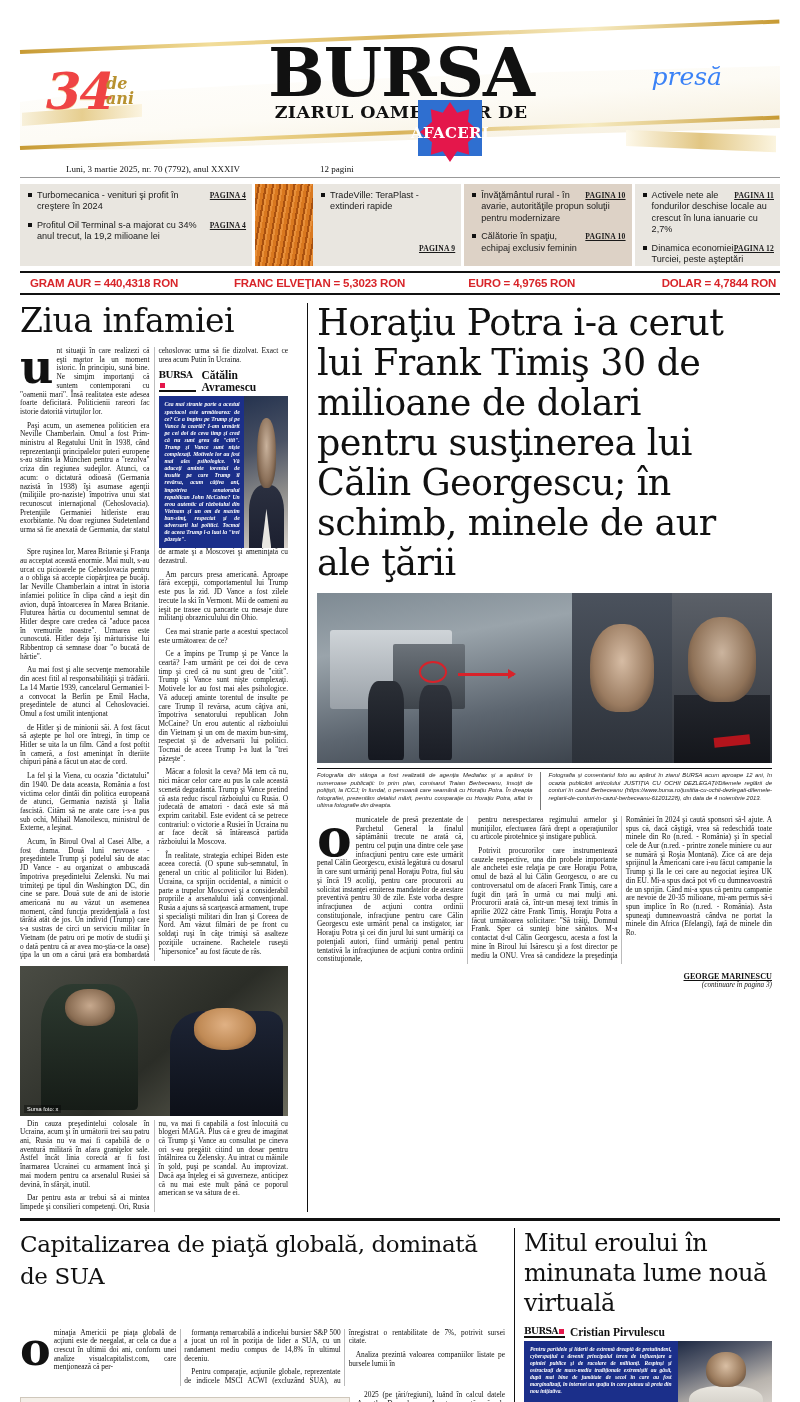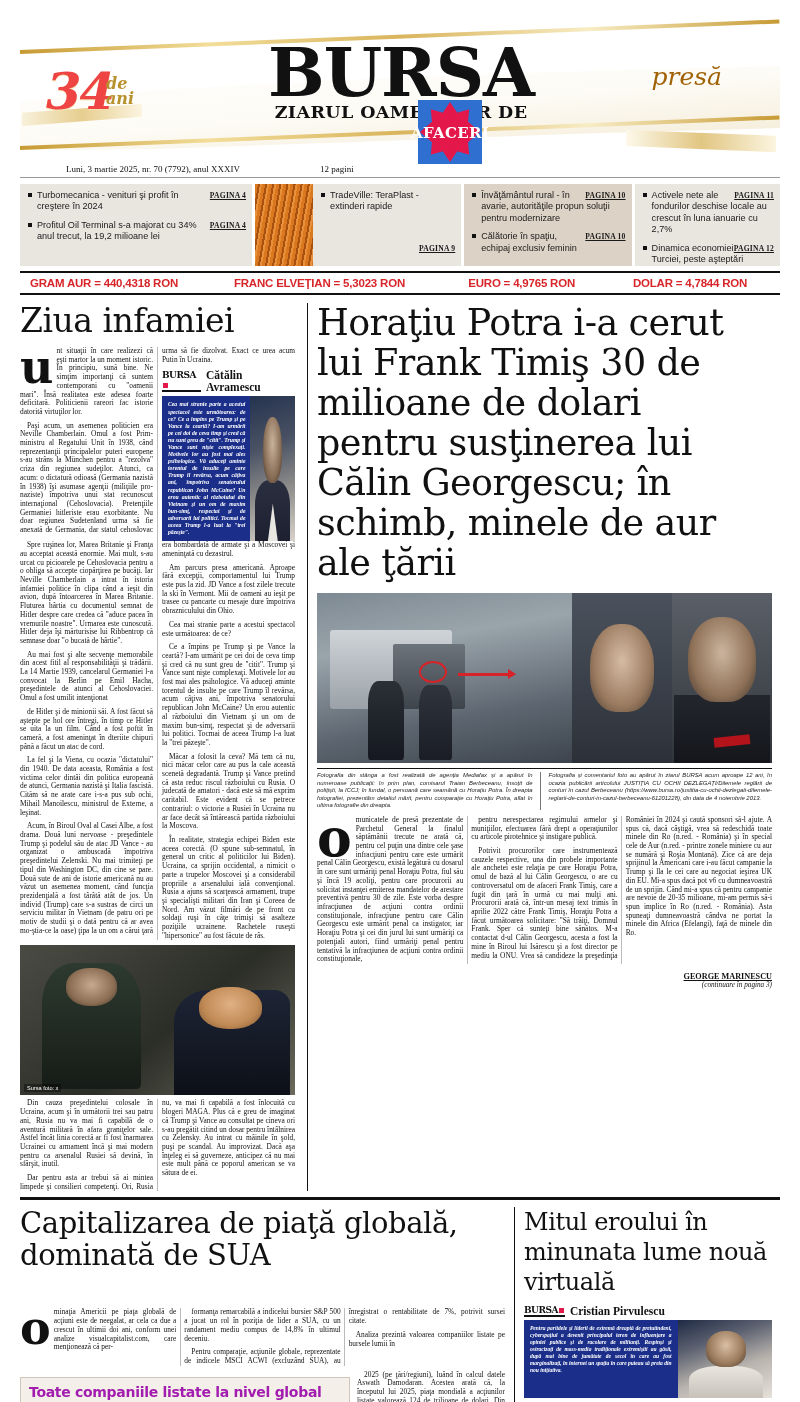--- a/index.html
+++ b/index.html
@@ -55,35 +55,35 @@
   .logo-wrap { position:absolute; left:248px; top:0; z-index:6; text-align:center; }
   .logo-bursa {
     font-family:"DejaVu Serif", serif; font-weight:bold; font-size:67px;
     line-height:62px; letter-spacing:-1px; color:#111;
   }
   .logo-tag {
     font-family:"DejaVu Serif", serif; font-weight:bold; font-size:17.5px;
     letter-spacing:.4px; color:#111; margin-top:-2px;
   }
   .badge-afaceri {
-    position:absolute; left:398px; top:58px; width:64px; height:64px; z-index:9;
+    position:absolute; left:398px; top:58px; width:64px; height:56px; z-index:9;
   }
   .badge-sq { position:absolute; inset:0; background:#2f6fd0; }
   .badge-star {
     position:absolute; left:2px; top:2px; width:60px; height:60px; background:#e4174b;
     clip-path:polygon(50% 0%,62% 18%,82% 12%,80% 33%,100% 50%,80% 67%,82% 88%,62% 82%,50% 100%,38% 82%,18% 88%,20% 67%,0% 50%,20% 33%,18% 12%,38% 18%);
   }
   .badge-text {
     position:absolute; left:-12px; top:24px; width:88px; text-align:center;
     font-family:"DejaVu Serif", serif; font-weight:bold; font-size:15px;
     color:#ffffff; letter-spacing:.3px;
   }
   .presa {
     position:absolute; right:58px; top:20px; z-index:5; text-align:left;
-    font-family:"DejaVu Serif", serif; font-style:italic; color:#a16207;
+    font-family:"DejaVu Serif", serif; font-style:italic; color:#3b82f6;
   }
   .presa .l1 { font-size:25px; margin-left:26px; }
   .presa .l2 { font-size:25px; margin-top:-6px; }
 
   .issue-row {
     display:flex; justify-content:flex-start; gap:0; align-items:baseline;
     border-bottom:1px solid #999; padding-bottom:3px; margin-top:4px;
     font-size:9px; font-family:"Liberation Serif", serif;
   }
   .issue-date { width:300px; padding-left:46px; }
@@ -119,25 +119,25 @@
   .rates {
     border-top:2px solid #111; border-bottom:2px solid #111;
     margin-top:5px; padding:4px 0 4px 0; display:flex;
     font-family:"Liberation Sans", sans-serif; font-weight:bold;
     font-size:11.5px; color:#d8252a; letter-spacing:-.2px;
   }
   .rates > div { }
   .r1 { width:218px; padding-left:10px; }
   .r2 { width:239px; }
   .r3 { width:168px; }
-  .r4 { width:150px; text-align:left; padding-right:4px; }
+  .r4 { width:150px; text-align:right; padding-right:4px; }
 
   
   .top-area { display:flex; margin-top:8px; }
-  .col-left { width:288px; padding-right:12px; border-right:1px solid #111; }
+  .col-left { width:288px; padding-right:19px; border-right:1px solid #111; }
   .col-right { width:464px; padding-left:9px; }
 
   h1.left-head {
     font-family:"DejaVu Serif", serif; font-weight:normal;
     font-size:33px; line-height:36px; margin:0 0 8px 0; letter-spacing:-.5px;
   }
   h1.main-head {
     font-family:"DejaVu Serif", serif; font-weight:normal;
     font-size:36.5px; line-height:40px; margin:0 0 10px 0; letter-spacing:-.6px;
   }
@@ -314,21 +314,21 @@
   
   .divider-double {
     border-top:2px solid #111; height:3px; border-bottom:1px solid #111; margin-top:6px;
   }
   .bottom-area { display:flex; margin-top:7px; }
   .bl { width:495px; padding-right:9px; border-right:1px solid #111; }
   .br { width:257px; padding-left:9px; }
 
   h2.bot-head {
     font-family:"DejaVu Serif", serif; font-weight:normal;
-    font-size:29px; line-height:32px; margin:0 0 8px 0; letter-spacing:-.4px;
+    font-size:23px; line-height:32px; margin:0 0 8px 0; letter-spacing:-.4px;
   }
   h2.bot-head.sm { font-size:24px; line-height:30px; }
 
   
   .info {
     border:1px solid #cfc7bb; background:#f4efe8; margin-top:6px;
     padding:6px 8px 8px 8px; position:relative; height:195px; overflow:hidden;
   }
   .info-title {
     font-family:"DejaVu Sans", sans-serif; font-weight:bold; font-size:14px;
@@ -473,21 +473,21 @@
           </div>
         </div>
       </div>
 
       <div class="body-cols-2">
         <p class="bt ind">Spre ruşinea lor, Marea Britanie şi Franţa au acceptat această enormie. Mai mult, s-au urcat cu picioarele pe Cehoslovacia pentru a o obliga să accepte ciopârţirea pe bucăţi. Iar Neville Chamberlain a intrat în istoria infamiei politice în clipa când a ieşit din avion, după întoarcerea în Marea Britanie. Fluturea hârtia cu documentul semnat de Hitler despre care credea că "aduce pacea în vremurile noastre". Urmarea este cunoscută. Hitler deja îşi mărturisise lui Ribbentrop că semnase doar "o bucată de hârtie".</p>
         <p class="bt ind">Au mai fost şi alte secvenţe memorabile din acest fitil al responsabilităţii şi trădării. La 14 Martie 1939, cancelarul Germaniei l-a convocat la Berlin pe Emil Hacha, preşedintele de atunci al Cehoslovaciei. Omul a fost umilit intenţionat</p>
         <p class="bt ind">de Hitler şi de minionii săi. A fost făcut să aştepte pe hol ore întregi, în timp ce Hitler se uita la un film. Când a fost poftit în cameră, a fost ameninţat în dteriite chipuri până a făcut un atac de cord.</p>
         <p class="bt ind">La fel şi la Viena, cu ocazia "dictatului" din 1940. De data aceasta, România a fost victima celor dintâi din politica europeană de atunci, Germania nazistă şi Italia fascistă. Cităm să ne arate care i-s-a pus sub ochi, Mihail Manoilescu, ministrul de Externe, a leşinat.</p>
         <p class="bt ind">Acum, în Biroul Oval al Casei Albe, a fost drama. Două luni nervoase - preşedintele Trump şi podelul său de atac JD Vance - au organizat o ambuscadă împotriva preşedintelui Zelenski. Nu mai trimiteţi pe tipul din Washington DC, din cine se pare. Două sute de ani de istorie americană nu au văzut un asemenea moment, când funcţia prezidenţială a fost târâtă atât de jos. Un individ (Trump) care s-a sustras de circi un serviciu militar în Vietnam (de patru ori pe motiv de studii şi o dată pentru că ar avea mo-ştia-ce la oase) ţipa la un om a cărui ţară era bombardată de armate şi a Moscovei şi ameninţată cu dezastrul.</p>
-        <p class="bt ind">Am parcurs presa americană. Aproape fără excepţii, comportamentul lui Trump este pus la zid. JD Vance a fost zilele trecute la ski în Vermont. Mii de oameni au ieşit pe trasee cu pancarte cu mesaje dure împotriva obrazniculului din Ohio.</p>
+        <p class="bt ind">Am parcurs presa americană. Aproape fără excepţii, comportamentul lui Trump este pus la zid. JD Vance a fost zilele trecute la ski în Vermont. Mii de oameni au ieşit pe trasee cu pancarte cu mesaje dure militanţi obrazniculului din Ohio.</p>
         <p class="bt ind">Cea mai stranie parte a acestui spectacol este următoarea: de ce?</p>
         <p class="bt ind">Ce a împins pe Trump şi pe Vance la ceartă? I-am urmărit pe cei doi de ceva timp şi cred că nu sunt greu de "citit". Trump şi Vance sunt nişte complexaţi. Motivele lor au fost mai ales psihologice. Vă aduceţi aminte torentul de insulte pe care Trump îl revărsa, acum câţiva ani, împotriva senatorului republican John McCaine? Un erou autentic al războiului din Vietnam şi un om de maxim bun-simţ, respectat şi de adversarii lui politici. Tocmai de aceea Trump l-a luat la "trei păzeşte".</p>
         <p class="bt ind">Măcar a folosit la ceva? Mă tem că nu, nici măcar celor care au pus la cale această scenetă degradantă. Trump şi Vance pretind că asta reduc riscul războiului cu Rusia. O judecată de amatori - dacă este să mă exprim caritabil. Este evident că se petrece contrariul: o victorie a Rusiei în Ucraina nu ar face decât să întărească partida războiului la Moscova.</p>
         <p class="bt ind">În realitate, strategia echipei Biden este aceea corectă. (O spune sub-semnatul, în general un critic al politicilor lui Biden). Ucraina, ca sprijin occidental, a nimicit o parte a trupelor Moscovei şi a considerabil propriile a arsenalului ială convenţional. Rusia a ajuns să scarţească armament, trupe şi specialişti militari din Iran şi Coreea de Nord. Am văzut filmări de pe front cu soldaţi ruşi în câţe trimişi să asalteze poziţiile ucrainene. Rachetele ruseşti "hipersonice" au fost făcute de râs.</p>
       </div>
 
       <div class="left-photo">
         <div class="lp-room"></div>
         <div class="lp-zel">
           <div class="lp-zel-head"></div>

